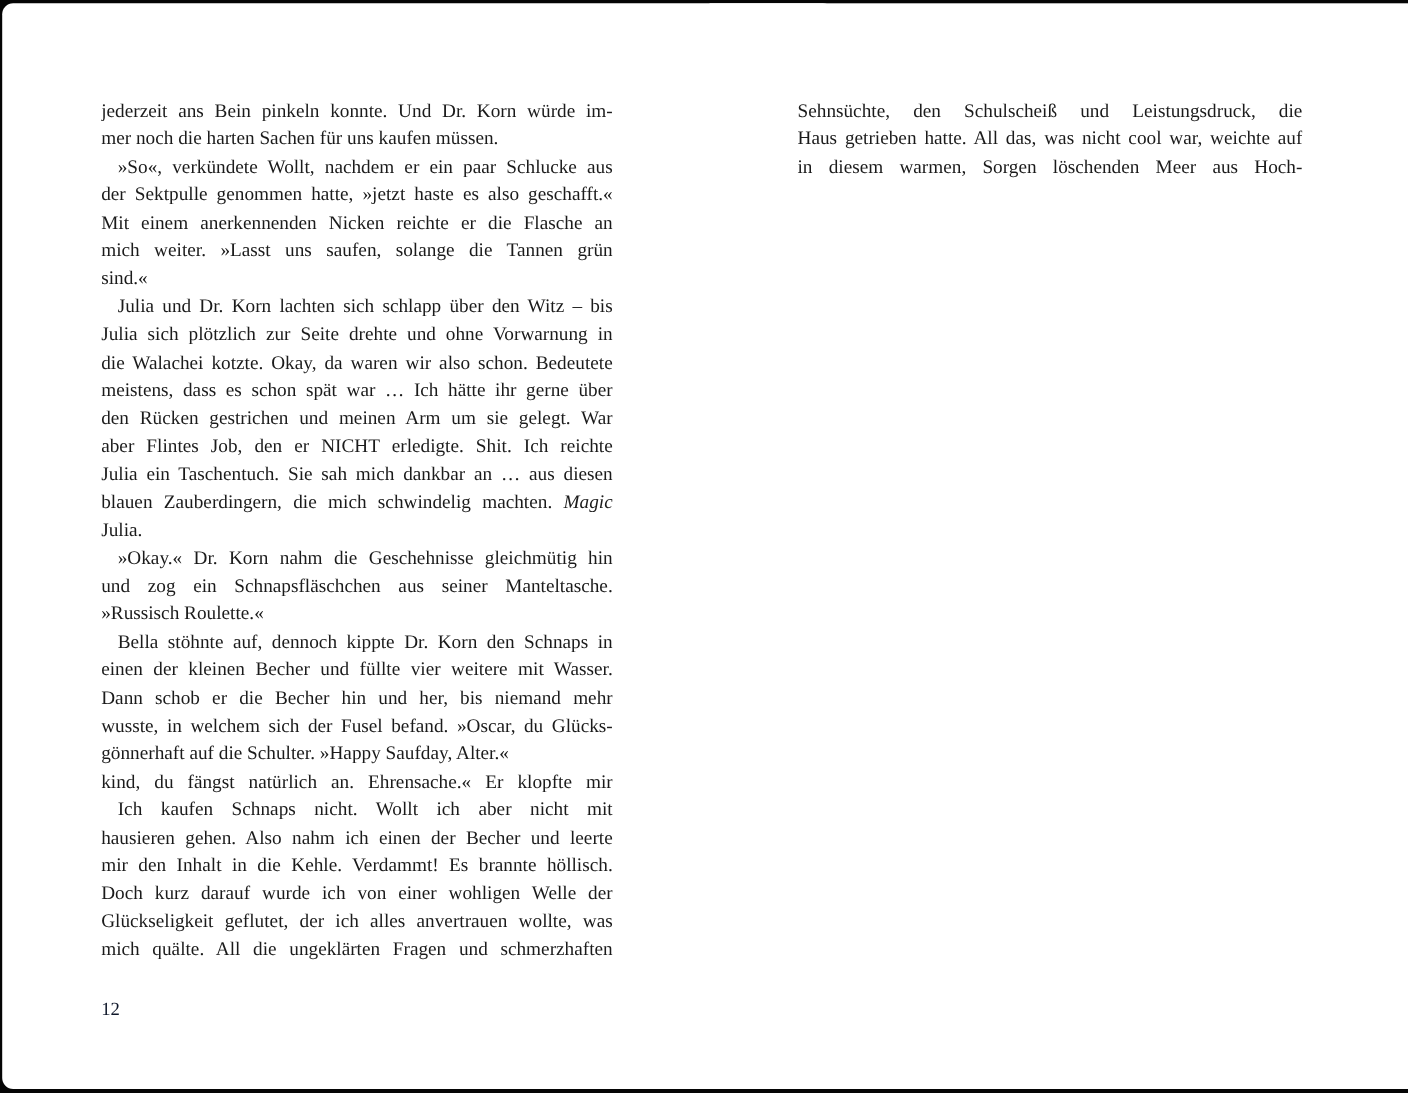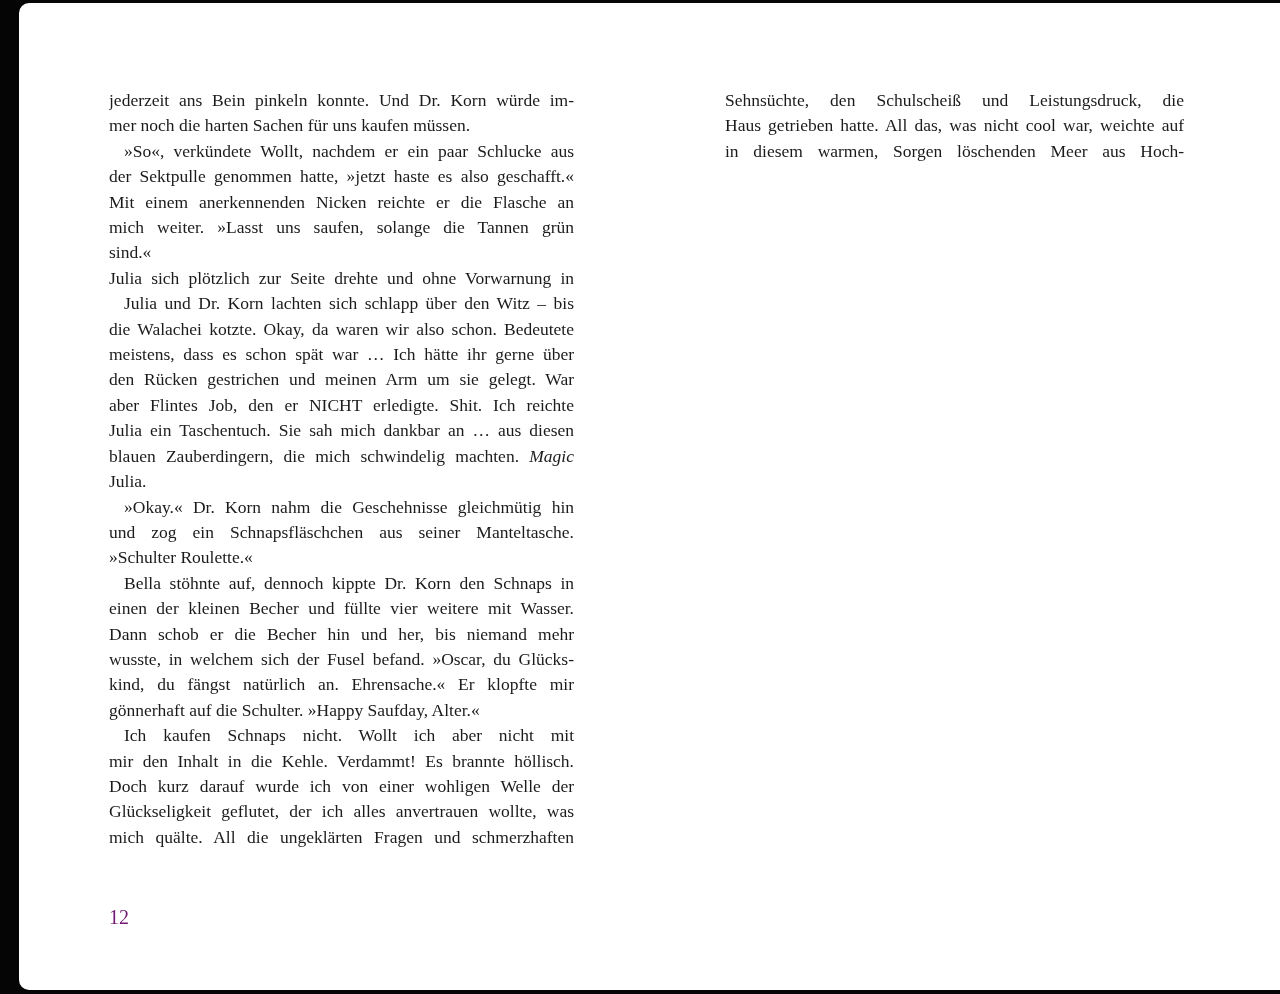--- a/index.html
+++ b/index.html
@@ -9,21 +9,21 @@
     height: 994px;
     background: #050505;
     overflow: hidden;
   }
   .page {
     position: absolute;
     top: 3px;
     height: 987px;
     background: #ffffff;
   }
-  .page-left  { left: 19px;   width: 756px; border-radius: 10px; }
+  .page-left  { left: 2px;   width: 756px; border-radius: 10px; }
   .page-right { left: 645px; width: 692px; }
   .textblock {
     position: absolute;
     top: 85px;
     font-family: "Liberation Serif", serif;
     font-size: 17.5px;
     line-height: 25.42px;
     color: #1b1b1b;
     -webkit-font-smoothing: antialiased;
   }
@@ -40,58 +40,59 @@
     text-align: right;
     text-align-last: left;
   }
   .ln.ind { text-indent: 15px; }
   .ln em { font-style: italic; }
   .pagenum {
     position: absolute;
     left: 90px;
     top: 902px;
     font-family: "Liberation Serif", serif;
-    font-size: 20px;
+    font-size: 17px;
     line-height: 25.42px;
-    color: #701a75;
+    color: #0f172a;
   }
 </style>
 </head>
 <body>
 
 <div class="spread">
 
   <div class="page page-left">
     <div class="textblock">
       <div class="ln j">jederzeit ans Bein pinkeln konnte. Und Dr. Korn würde im-</div>
       <div class="ln last">mer noch die harten Sachen für uns kaufen müssen.</div>
       <div class="ln j ind">»So«, verkündete Wollt, nachdem er ein paar Schlucke aus</div>
       <div class="ln j">der Sektpulle genommen hatte, »jetzt haste es also geschafft.«</div>
       <div class="ln j">Mit einem anerkennenden Nicken reichte er die Flasche an</div>
       <div class="ln j">mich weiter. »Lasst uns saufen, solange die Tannen grün</div>
       <div class="ln last">sind.«</div>
+      <div class="ln j ind">Julia und Dr. Korn lachten sich schlapp über den Witz – bis</div>
       <div class="ln j">Julia sich plötzlich zur Seite drehte und ohne Vorwarnung in</div>
-      <div class="ln j ind">Julia und Dr. Korn lachten sich schlapp über den Witz – bis</div>
       <div class="ln j">die Walachei kotzte. Okay, da waren wir also schon. Bedeutete</div>
       <div class="ln j">meistens, dass es schon spät war … Ich hätte ihr gerne über</div>
       <div class="ln j">den Rücken gestrichen und meinen Arm um sie gelegt. War</div>
       <div class="ln j">aber Flintes Job, den er NICHT erledigte. Shit. Ich reichte</div>
       <div class="ln j">Julia ein Taschentuch. Sie sah mich dankbar an … aus diesen</div>
       <div class="ln j"><span>blauen Zauberdingern, die mich schwindelig machten. </span><em>Magic</em></div>
       <div class="ln last">Julia.</div>
       <div class="ln j ind">»Okay.« Dr. Korn nahm die Geschehnisse gleichmütig hin</div>
       <div class="ln j">und zog ein Schnapsfläschchen aus seiner Manteltasche.</div>
-      <div class="ln last">»Schulter Roulette.«</div>
+      <div class="ln last">»Russisch Roulette.«</div>
       <div class="ln j ind">Bella stöhnte auf, dennoch kippte Dr. Korn den Schnaps in</div>
       <div class="ln j">einen der kleinen Becher und füllte vier weitere mit Wasser.</div>
       <div class="ln j">Dann schob er die Becher hin und her, bis niemand mehr</div>
       <div class="ln j">wusste, in welchem sich der Fusel befand. »Oscar, du Glücks-</div>
+      <div class="ln last">gönnerhaft auf die Schulter. »Happy Saufday, Alter.«</div>
       <div class="ln j">kind, du fängst natürlich an. Ehrensache.« Er klopfte mir</div>
-      <div class="ln last">gönnerhaft auf die Schulter. »Happy Saufday, Alter.«</div>
       <div class="ln j ind">Ich kaufen Schnaps nicht. Wollt ich aber nicht mit</div>
+      <div class="ln j">hausieren gehen. Also nahm ich einen der Becher und leerte</div>
       <div class="ln j">mir den Inhalt in die Kehle. Verdammt! Es brannte höllisch.</div>
       <div class="ln j">Doch kurz darauf wurde ich von einer wohligen Welle der</div>
       <div class="ln j">Glückseligkeit geflutet, der ich alles anvertrauen wollte, was</div>
       <div class="ln j">mich quälte. All die ungeklärten Fragen und schmerzhaften</div>
     </div>
     <div class="pagenum">12</div>
   </div>
 
   <div class="page page-right">
     <div class="textblock">

